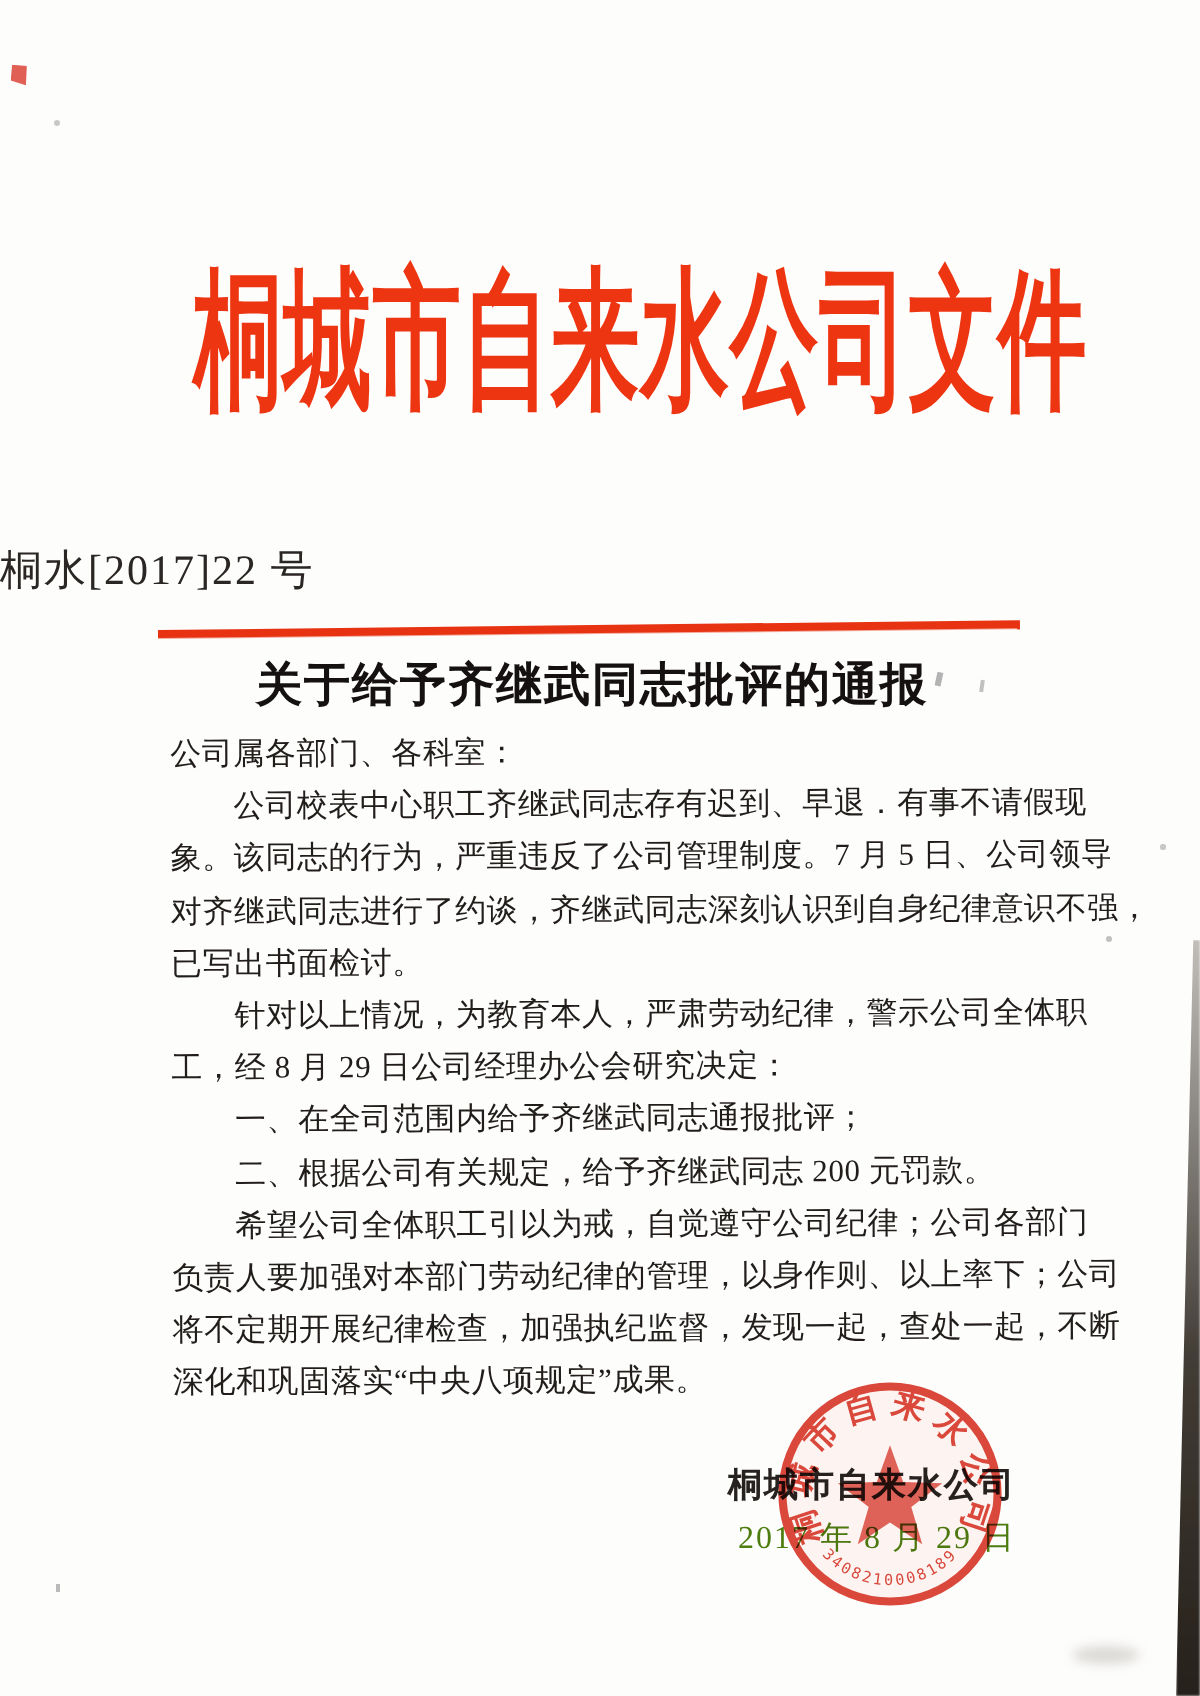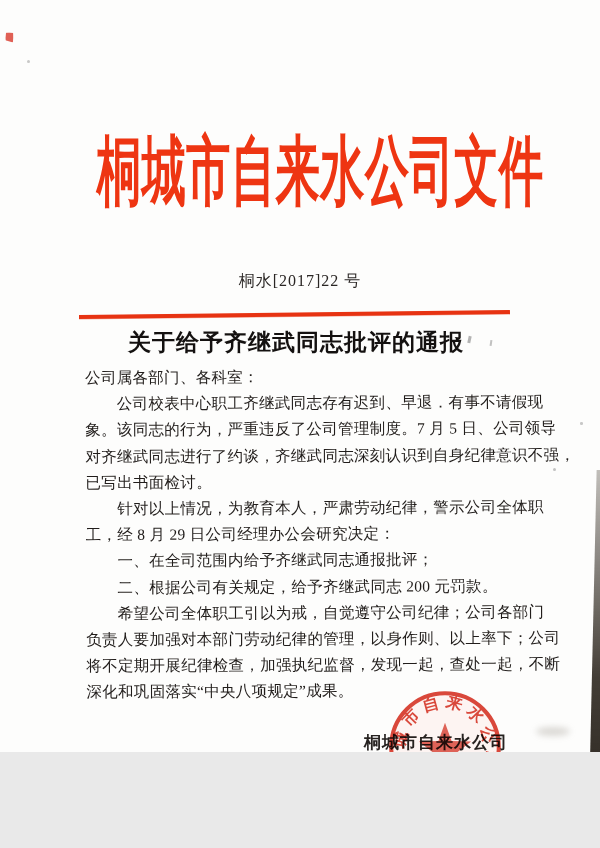--- a/index.html
+++ b/index.html
@@ -1,33 +1,33 @@
 <!DOCTYPE html>
 <html style="--header-red: #ee3512; --rule-red: #e73312; --stamp-red: #d8382a;"><head>
 <meta charset="utf-8">
 <style>
   html,body{margin:0;padding:0;background:#e9e9e9;}
   .page{
-    position:relative; width:600px; height:752px; margin:0 auto;
+    position:relative; width:600px; height:848px; margin:0 auto;
     background:#fdfdfc; overflow:hidden;
     font-family:"Liberation Serif","DejaVu Serif",serif;
     color:#1f1c1a;
   }
   
   .header-title{
     position:absolute; top:130px; left:97px;
     font-family:"Liberation Sans","DejaVu Sans",sans-serif;
     font-weight:bold; font-size:76px; line-height:82px;
     color:var(--header-red,#ee3512);
     transform:scaleX(0.58); transform-origin:left center;
     white-space:nowrap; letter-spacing:1px;
   }
   .doc-number{
     position:absolute; top:271px; left:0; width:600px;
-    text-align:center; font-size:16px; letter-spacing:1px; color:#2a2624;
+    font-size:21px; letter-spacing:1px; color:#2a2624;
   }
   .red-rule{
     position:absolute; top:315px; left:79px; width:431px; height:4px;
     background:var(--rule-red,#e73312);
     transform:rotate(-0.65deg); transform-origin:left center;
     box-shadow:0 0.5px 0 rgba(231,51,18,.4);
   }
   .doc-title{
     position:absolute; top:327px; left:0; width:592px;
     text-align:center; font-size:23px; font-weight:bold; color:#141110;

